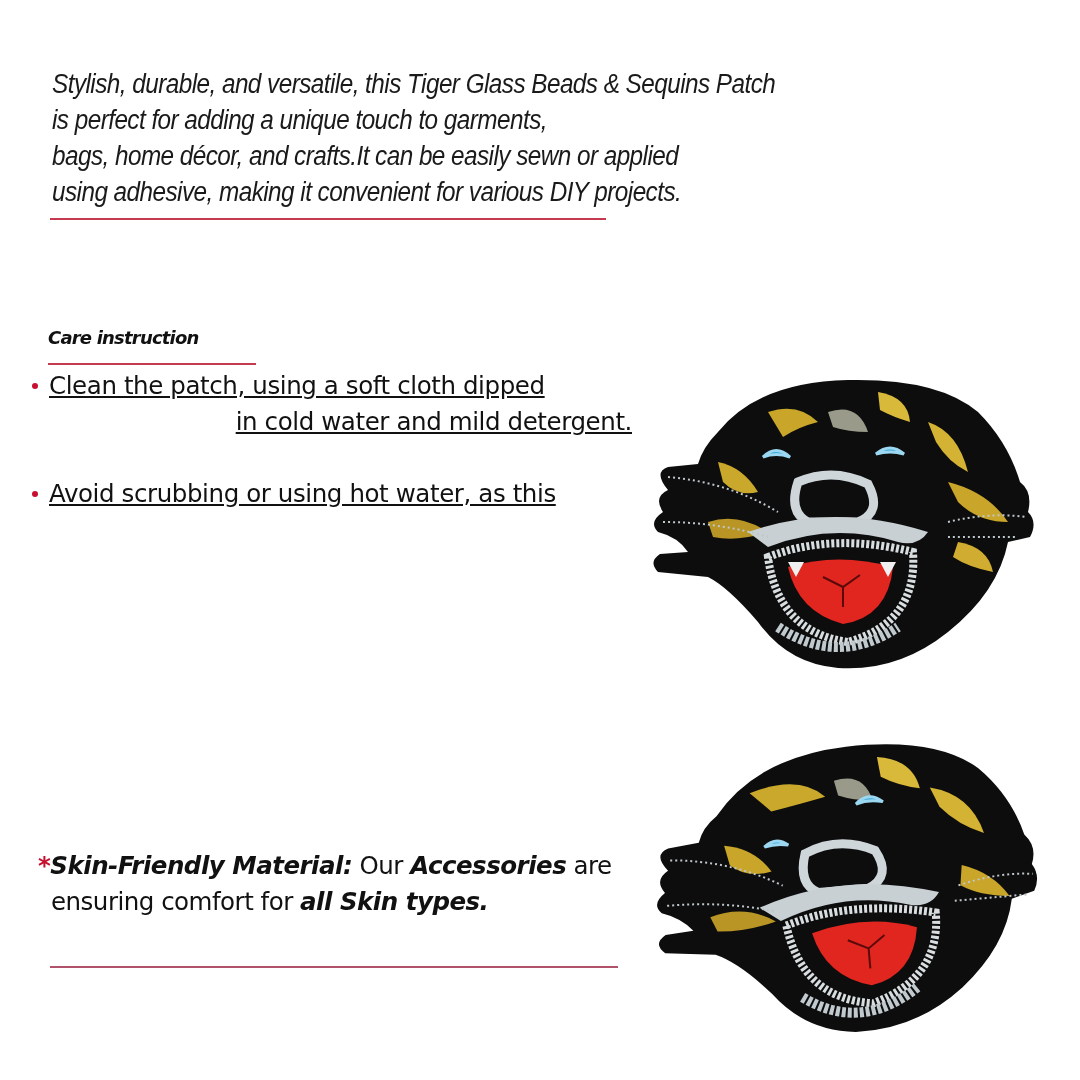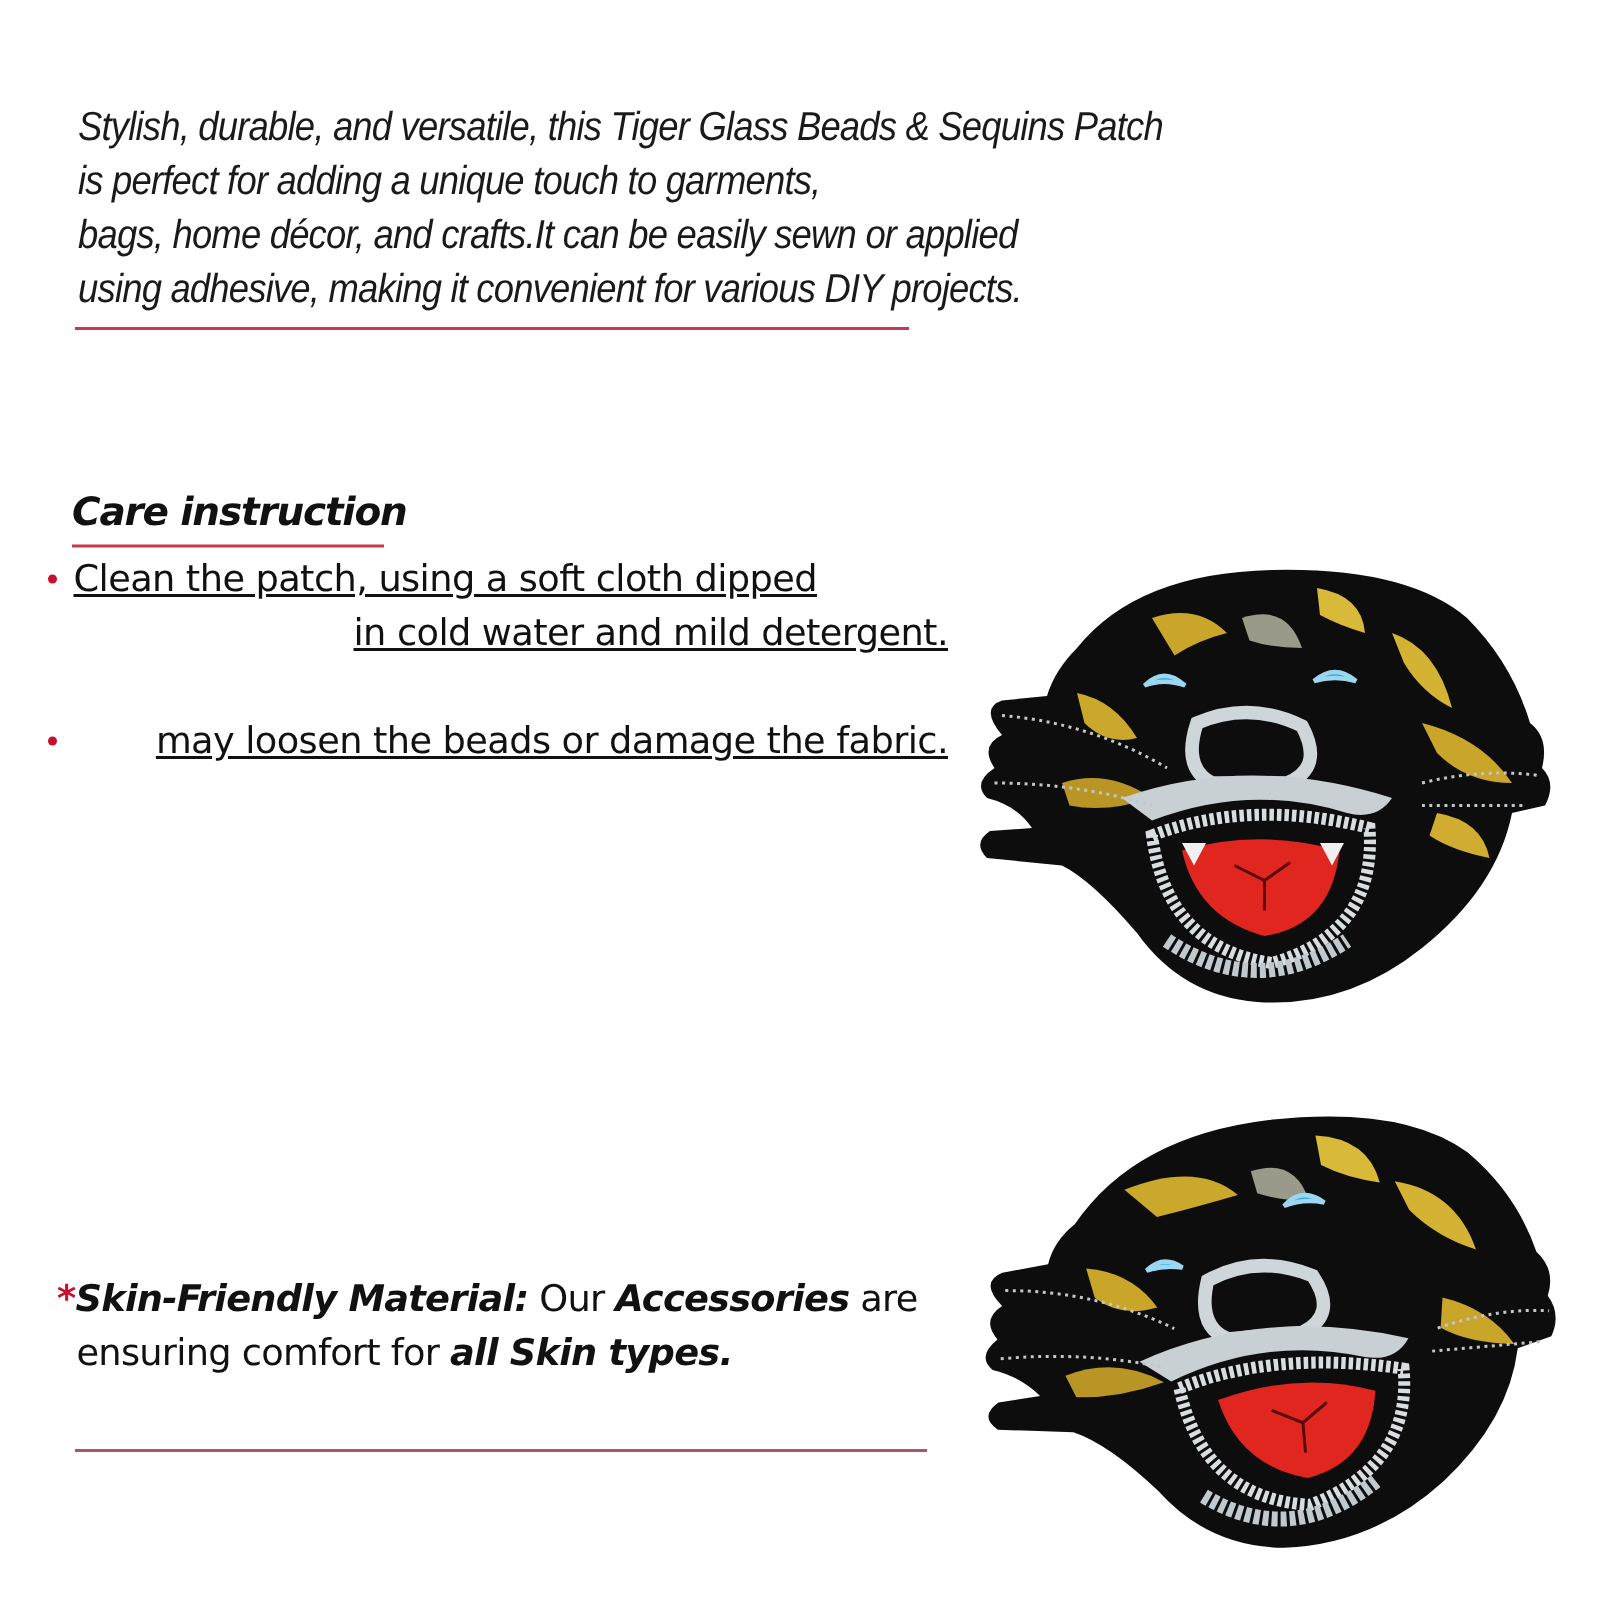--- a/index.html
+++ b/index.html
@@ -17,21 +17,21 @@
       color: #1a1a1a;
     }
     .intro .line { display: block; white-space: nowrap; }
     .rule {
       position: absolute; height: 2px;
     }
     .care-heading {
       position: absolute; left: 48px; top: 327px;
       font-family: "DejaVu Sans", sans-serif;
       font-weight: bold; font-style: italic;
-      font-size: 26px; letter-spacing: -0.8px;
+      font-size: 18px; letter-spacing: -0.8px;
       color: #111;
     }
     .care-list {
       position: absolute; left: 32px; top: 368px; width: 600px;
       font-family: "DejaVu Sans", sans-serif;
       font-size: 24.5px; line-height: 36px; letter-spacing: -0.4px;
       color: #111;
     }
     .care-item { position: relative; padding-left: 17px; margin-bottom: 36px; }
     .care-item .bullet {
@@ -67,21 +67,21 @@
 <div class="rule" style="left:48px; top:363px; width:208px; background:#c43a4e; height:1.5px;"></div>
 
 <div class="care-list">
   <div class="care-item">
     <span class="bullet" style="background:#c8102e;"></span>
     <span class="l">Clean the patch, using a soft cloth dipped</span>
     <span class="l l2">in cold water and mild detergent.</span>
   </div>
   <div class="care-item">
     <span class="bullet" style="background:#c8102e;"></span>
-    <span class="l l2">may loosen the beads or damage the fabric.</span>
+    <span class="l">Avoid scrubbing or using hot water, as this</span>
   </div>
 </div>
 
 <div class="skin">
   <span class="l first">
     <span class="star" style="color:#c8102e;">*</span><b>Skin-Friendly Material:</b><span> Our </span><b>Accessories</b><span> are</span>
   </span>
   <span class="l">
     <span>ensuring comfort for </span><b>all Skin types.</b>
   </span>

